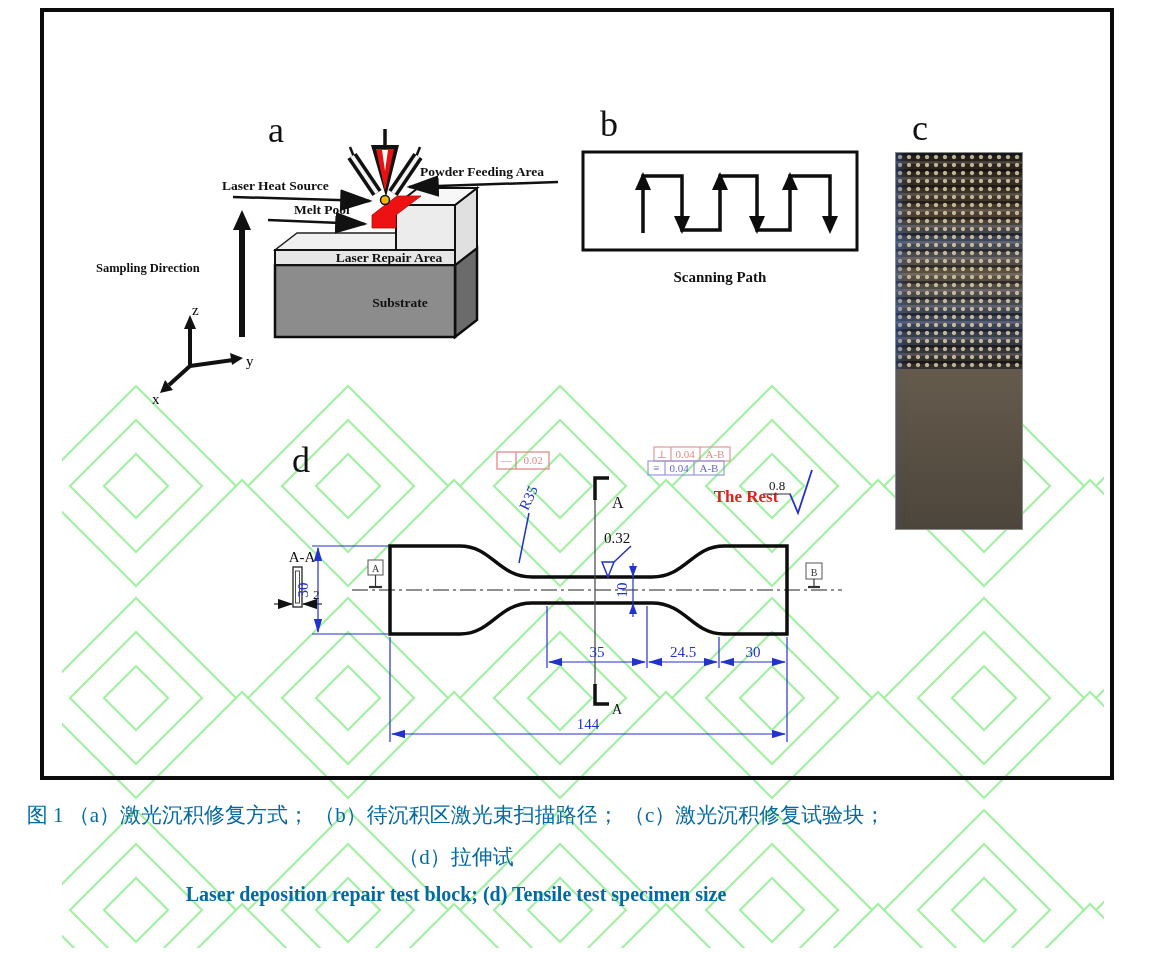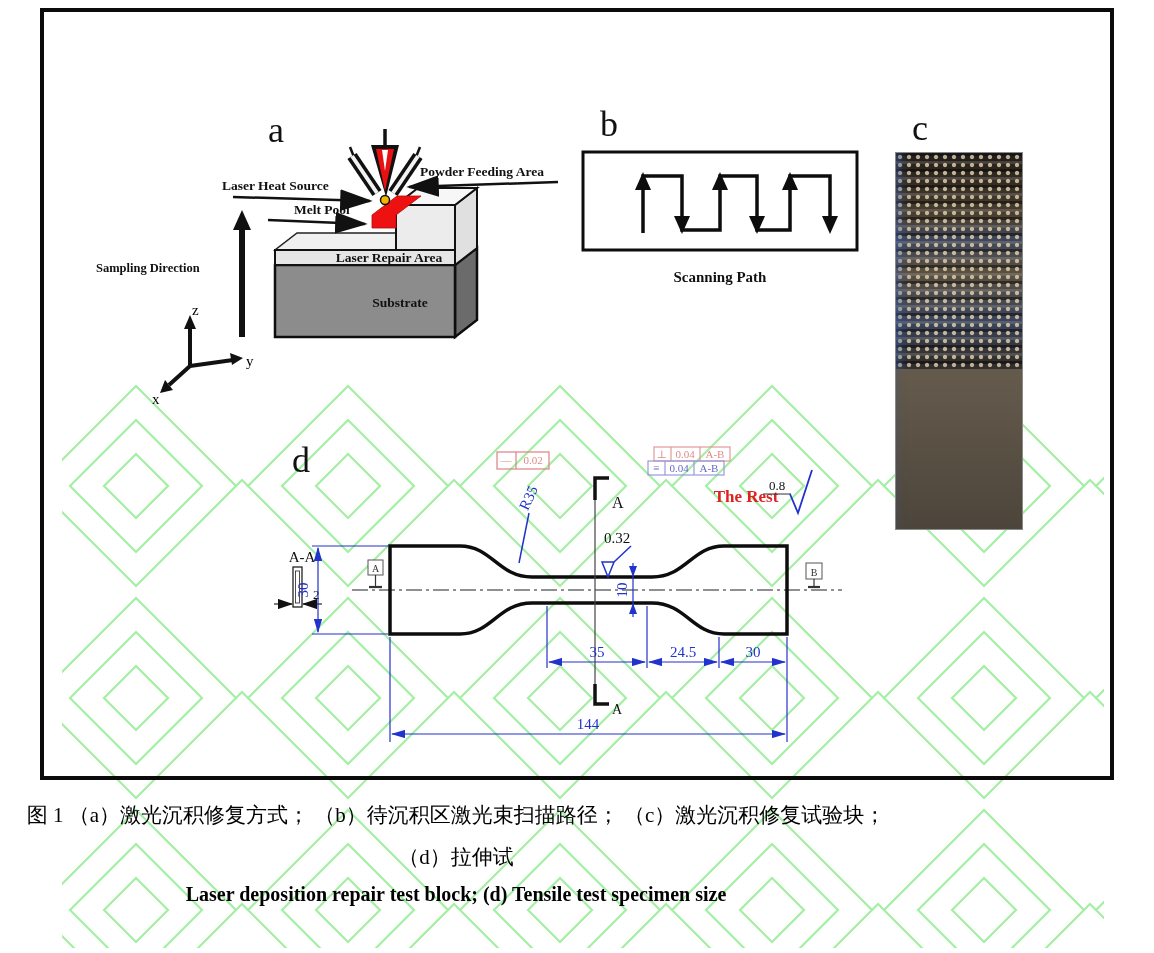--- a/index.html
+++ b/index.html
@@ -20,21 +20,21 @@
             rgba(255,255,255,0.14) 8px 11px, rgba(0,0,0,0) 11px 16px),
         linear-gradient(180deg, rgba(22,18,13,0.65) 0%, rgba(125,104,72,0.28) 30%,
             rgba(72,100,158,0.42) 40%, rgba(158,138,104,0.34) 55%,
             rgba(62,92,152,0.45) 78%, rgba(44,38,30,0.55) 100%);
       background-size:9px 8px, auto, auto;
       box-shadow:inset 9px 0 12px -5px rgba(58,92,160,0.6);}
   #photo-c .substrate{width:100%;height:162px;
       background:linear-gradient(180deg,#655b4d 0%,#584f43 55%,#4c453b 100%);
       box-shadow:inset 7px 0 9px -5px rgba(62,82,120,0.35);}
   
-  .cap{left:0;width:912px;text-align:center;z-index:3;color:#000000;}
+  .cap{left:0;width:912px;text-align:center;z-index:3;color:#0369a1;}
   #cap-zh{top:794px;font-size:21px;line-height:42px;}
   #cap-en{top:872px;font-size:20px;line-height:44px;font-weight:bold;}
   text{font-family:"Liberation Serif","DejaVu Serif",serif;}
   .lbl-big{font-size:36px;fill:#111;}
   .ann-bold{font-size:13.5px;font-weight:bold;fill:#111;}
   .dim{font-size:15px;fill:#2233cc;}
   .tolpink{font-size:11px;fill:#e08a8a;}
   .tolblue{font-size:11px;fill:#6868cc;}
 </style>
 </head>

